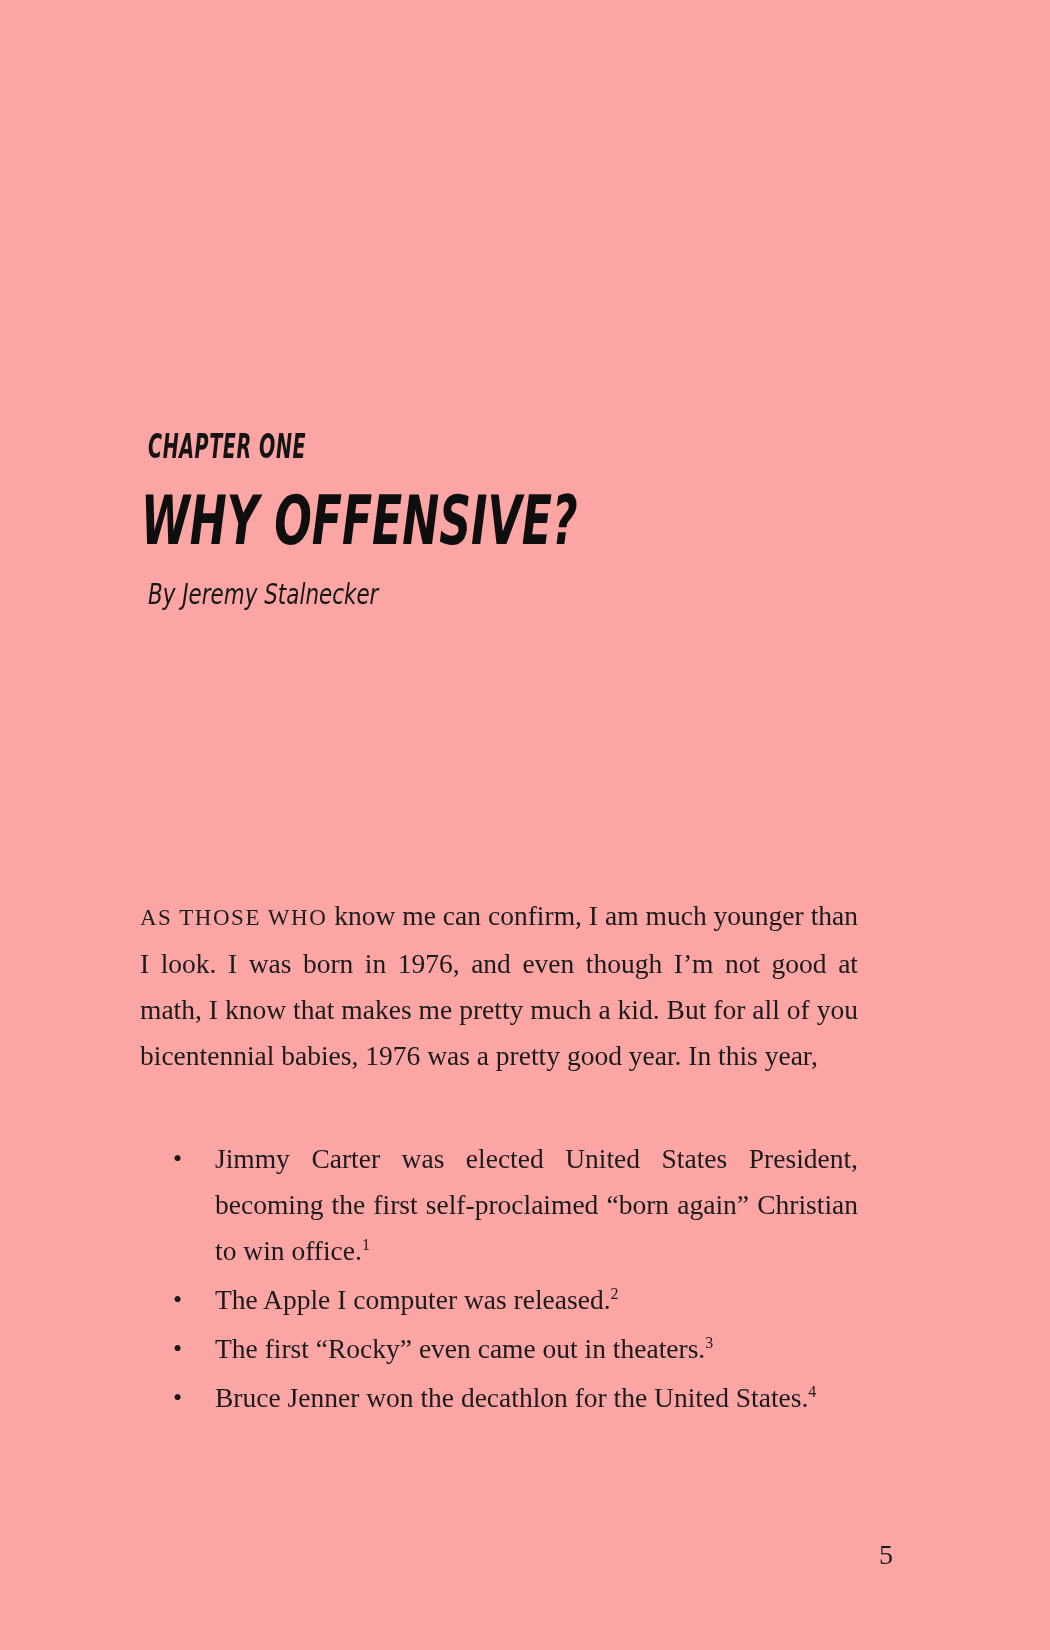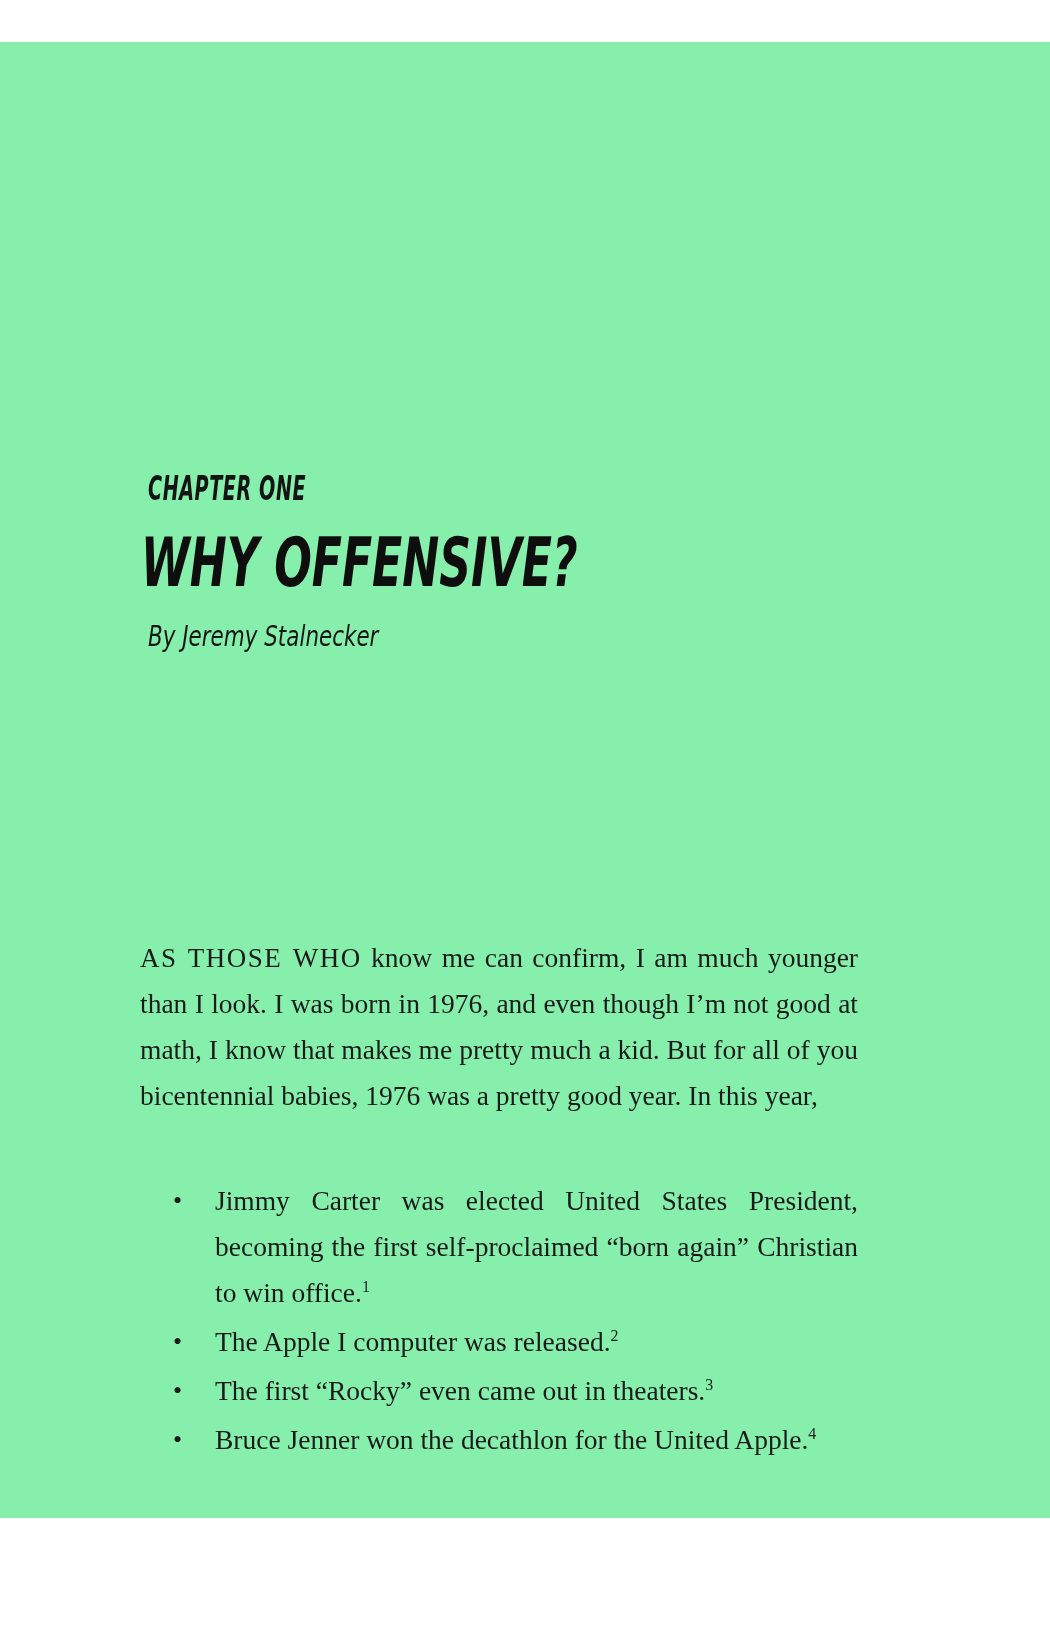--- a/index.html
+++ b/index.html
@@ -3,24 +3,23 @@
 <meta charset="utf-8">
 <style>
   html, body {
     margin: 0;
     padding: 0;
     background: #ffffff;
   }
   .page {
     position: relative;
     width: 1050px;
-    height: 1476px;
-    background: #86efac;
+    height: 1650px;
+    background: #fca5a5;
     overflow: hidden;
-    margin-top: 42px;
   }
   
   .chapter-label {
     position: absolute;
     left: 148px;
     top: 430px;
     font-family: "DejaVu Sans", sans-serif;
     font-weight: 700;
     font-style: oblique;
     font-size: 33px;
@@ -66,21 +65,21 @@
     left: 140px;
     top: 893px;
     width: 718px;
     font-family: "Liberation Serif", serif;
     font-size: 27.5px;
     line-height: 46px;
     text-align: justify;
     color: #1b1b1b;
   }
   .lead-in {
-    font-size: 27px;
+    font-size: 23px;
     letter-spacing: 1.5px;
   }
   .bullet-list {
     position: absolute;
     left: 140px;
     top: 1136px;
     width: 718px;
     margin: 0;
     padding: 0;
     list-style: none;
@@ -139,19 +138,19 @@
   <li class="bullet-item" style="">
       <span class="bullet-marker">•</span><span>Jimmy Carter was elected United States President, becoming the first self-proclaimed “born again” Christian to win office.</span><sup class="footnote-ref">1</sup>
     </li>
       <li class="bullet-item" style="">
       <span class="bullet-marker">•</span><span>The Apple I computer was released.</span><sup class="footnote-ref">2</sup>
     </li>
       <li class="bullet-item" style="">
       <span class="bullet-marker">•</span><span>The first “Rocky” even came out in theaters.</span><sup class="footnote-ref">3</sup>
     </li>
       <li class="bullet-item" style="">
-      <span class="bullet-marker">•</span><span>Bruce Jenner won the decathlon for the United Apple.</span><sup class="footnote-ref">4</sup>
+      <span class="bullet-marker">•</span><span>Bruce Jenner won the decathlon for the United States.</span><sup class="footnote-ref">4</sup>
     </li>
     </ul>
 
   <div class="page-number">5</div>
 
 </div>
 
 </body></html>

